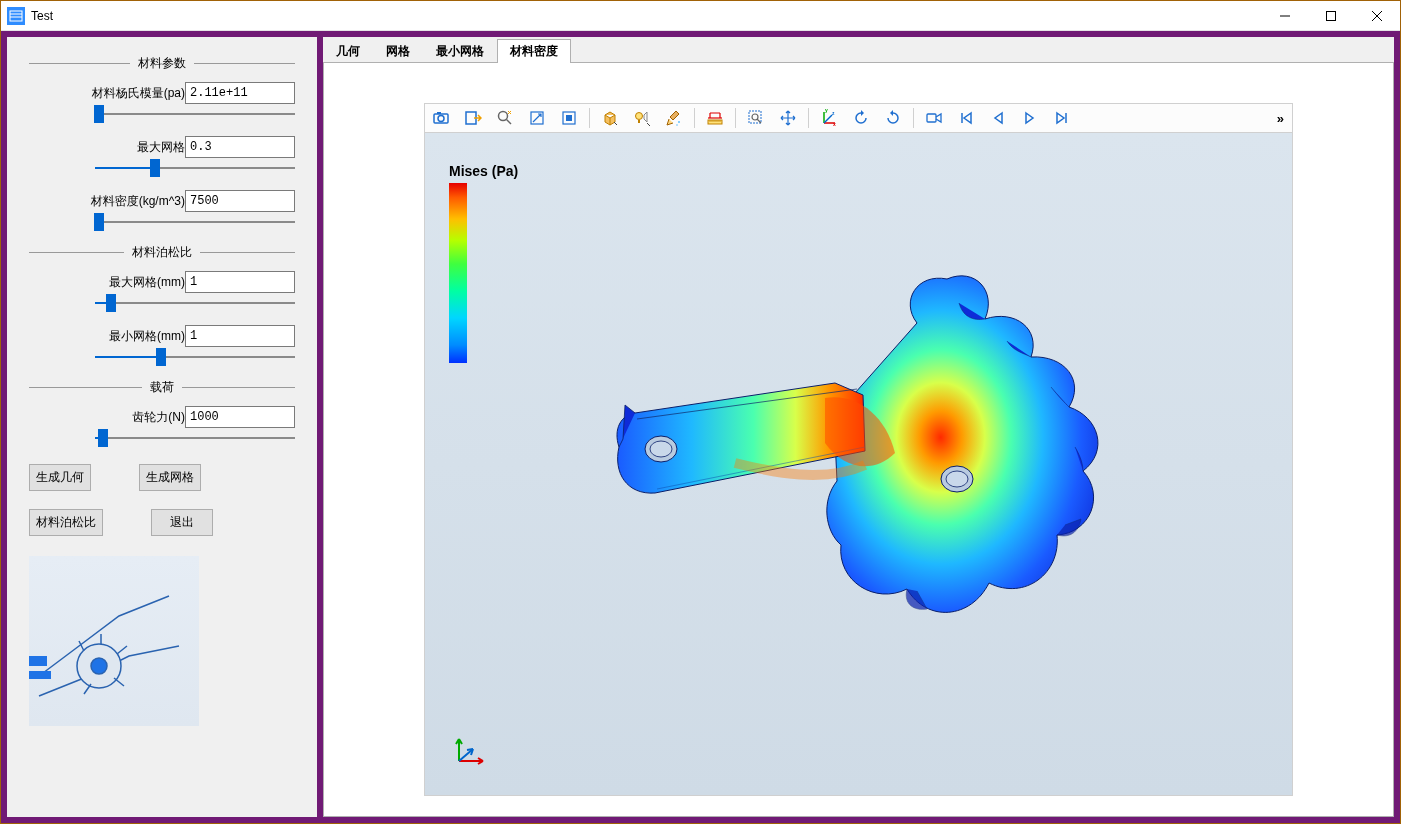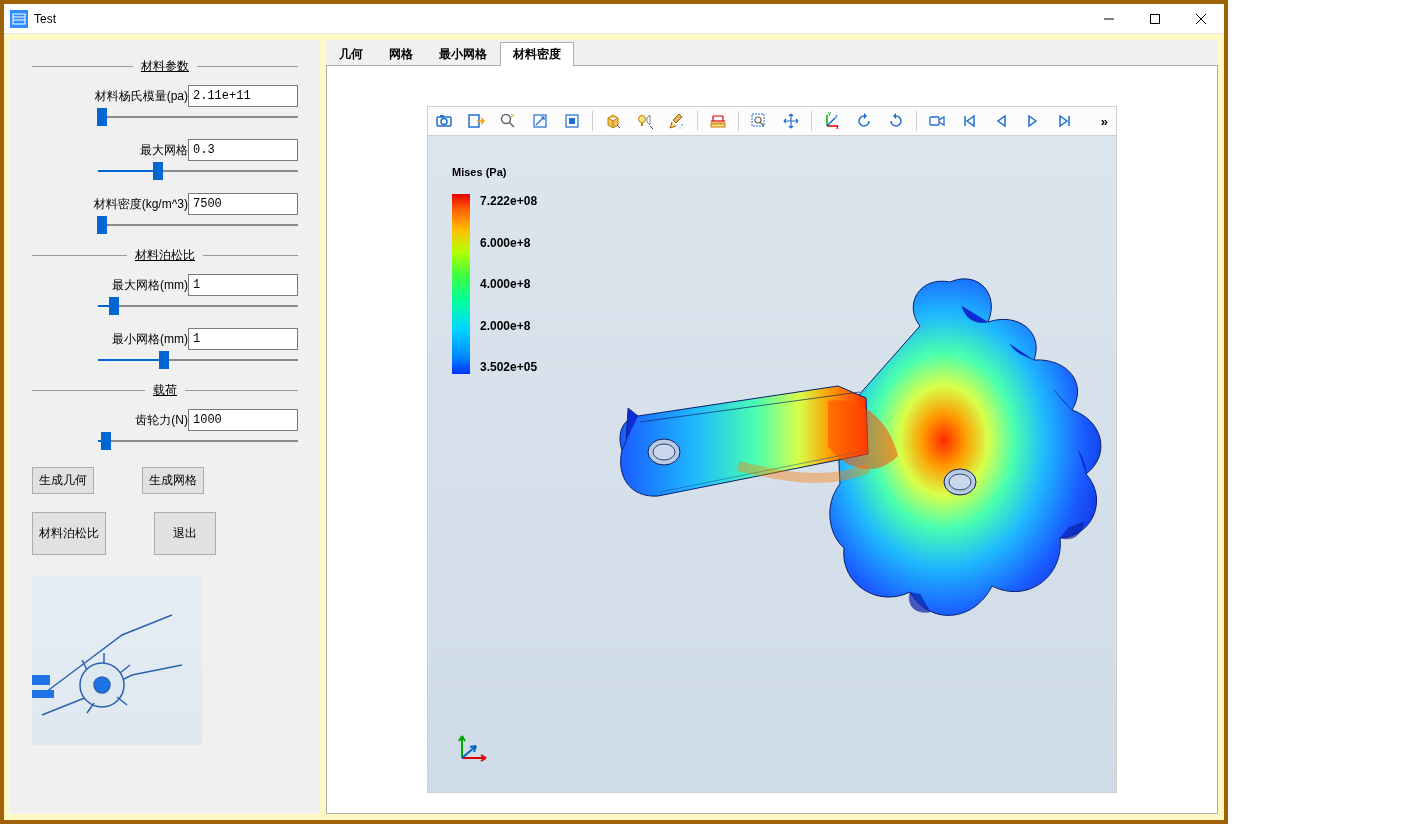--- a/index.html
+++ b/index.html
@@ -4,26 +4,26 @@
   <style>
     * { box-sizing: border-box; margin: 0; padding: 0; }
     body {
       font-family: "Microsoft YaHei", "Segoe UI", sans-serif;
       font-size: 12px;
       background: #fff;
       color: #000;
       overflow: hidden;
     }
     .window {
-      width: 1228px;
+      width: 1401px;
       height: 824px;
-      border: 4px solid #a16207;
+      border: 1px solid #a16207;
       display: flex;
       flex-direction: column;
-      background: #fef9c3;
+      background: #701a75;
     }
     .titlebar {
       height: 30px;
       background: #fff;
       display: flex;
       align-items: center;
       padding: 0 0 0 6px;
       border-bottom: 1px solid #e5e5e5;
     }
     .titlebar .app-icon {
@@ -56,21 +56,21 @@
       padding: 12px 22px;
     }
     .section-header {
       display: flex; align-items: center;
       margin: 6px 0 10px 0;
     }
     .section-header .line {
       flex: 1; height: 1px; background: #999;
     }
     .section-header .label {
-      padding: 0 8px; font-size: 12px; text-decoration: underline;
+      padding: 0 8px; font-size: 12px;
     }
     .field {
       display: flex; align-items: center; justify-content: flex-end;
       gap: 0;
       margin-bottom: 2px;
     }
     .field label { font-size: 12px; }
     .field input[type="text"] {
       width: 110px;
       height: 22px;
@@ -182,21 +182,21 @@
       background: linear-gradient(#dbe5ee 0%, #cfdbe6 100%);
       border: 1px solid #d0d0d0;
       border-top: none;
       position: relative;
       overflow: hidden;
     }
     .legend {
       position: absolute;
       left: 24px; top: 30px;
     }
-    .legend-title { font-size: 11px; margin-bottom: 16px; }
+    .legend-title { font-size: 14px; margin-bottom: 4px; }
     .legend-body { display: flex; align-items: stretch; }
     .legend-bar {
       width: 18px; height: 180px;
       background: linear-gradient(to bottom,
         #e60000 0%, #ff5a00 8%, #ffbf00 20%, #b5ff00 32%,
         #3fff3f 45%, #00ffa2 60%, #00d6ff 75%, #008cff 90%, #0030ff 100%);
     }
     .legend-ticks {
       display: flex; flex-direction: column; justify-content: space-between;
       margin-left: 10px; height: 180px;
@@ -332,21 +332,21 @@
           <div class="thumb" style="left:4%"></div>
         </div>
       </div>
 
       <div class="buttons-row">
         <button class="btn">生成几何</button>
         <button class="btn">生成网格</button>
       </div>
       <div class="buttons-row">
         <button class="btn">材料泊松比</button>
-        <button class="btn" style="padding:12px 18px">退出</button>
+        <button class="btn" style="padding:4px 18px">退出</button>
       </div>
 
       <div class="preview">
         <svg width="170" height="170" viewBox="0 0 170 170">
           <g stroke="#2a63b0" stroke-width="1.5" fill="none">
             <path d="M10 120 L50 90 L90 60 L140 40"></path>
             <path d="M10 140 L60 120 L100 100 L150 90"></path>
             <circle cx="70" cy="110" r="22" fill="#dfe7f0" stroke="#2a63b0"></circle>
             <circle cx="70" cy="110" r="8" fill="#1f73e6"></circle>
             <path d="M55 95 L50 85 M72 88 L72 78 M88 98 L98 90 M85 122 L95 130 M62 128 L55 138" stroke="#2a63b0"></path>
@@ -497,27 +497,20 @@
               </svg>
             </span>
           <span class="tool-overflow">»</span>
         </div>
 
         <div class="canvas">
           <div class="legend">
             <div class="legend-title">Mises (Pa)</div>
             <div class="legend-body">
               <div class="legend-bar"></div>
-              <div class="legend-ticks">
-                <span>7.222e+08</span>
-                <span>6.000e+8</span>
-                <span>4.000e+8</span>
-                <span>2.000e+8</span>
-                <span>3.502e+05</span>
-              </div>
             </div>
           </div>
 
           <svg class="model" width="560" height="420" viewBox="0 0 560 420">
             <defs>
               <radialGradient id="stress-grad" cx="42%" cy="48%" r="65%">
                 <stop offset="0%" stop-color="#ff2a00"></stop>
                 <stop offset="12%" stop-color="#ff9a00"></stop>
                 <stop offset="25%" stop-color="#d8ff4a"></stop>
                 <stop offset="40%" stop-color="#4affaf"></stop>

